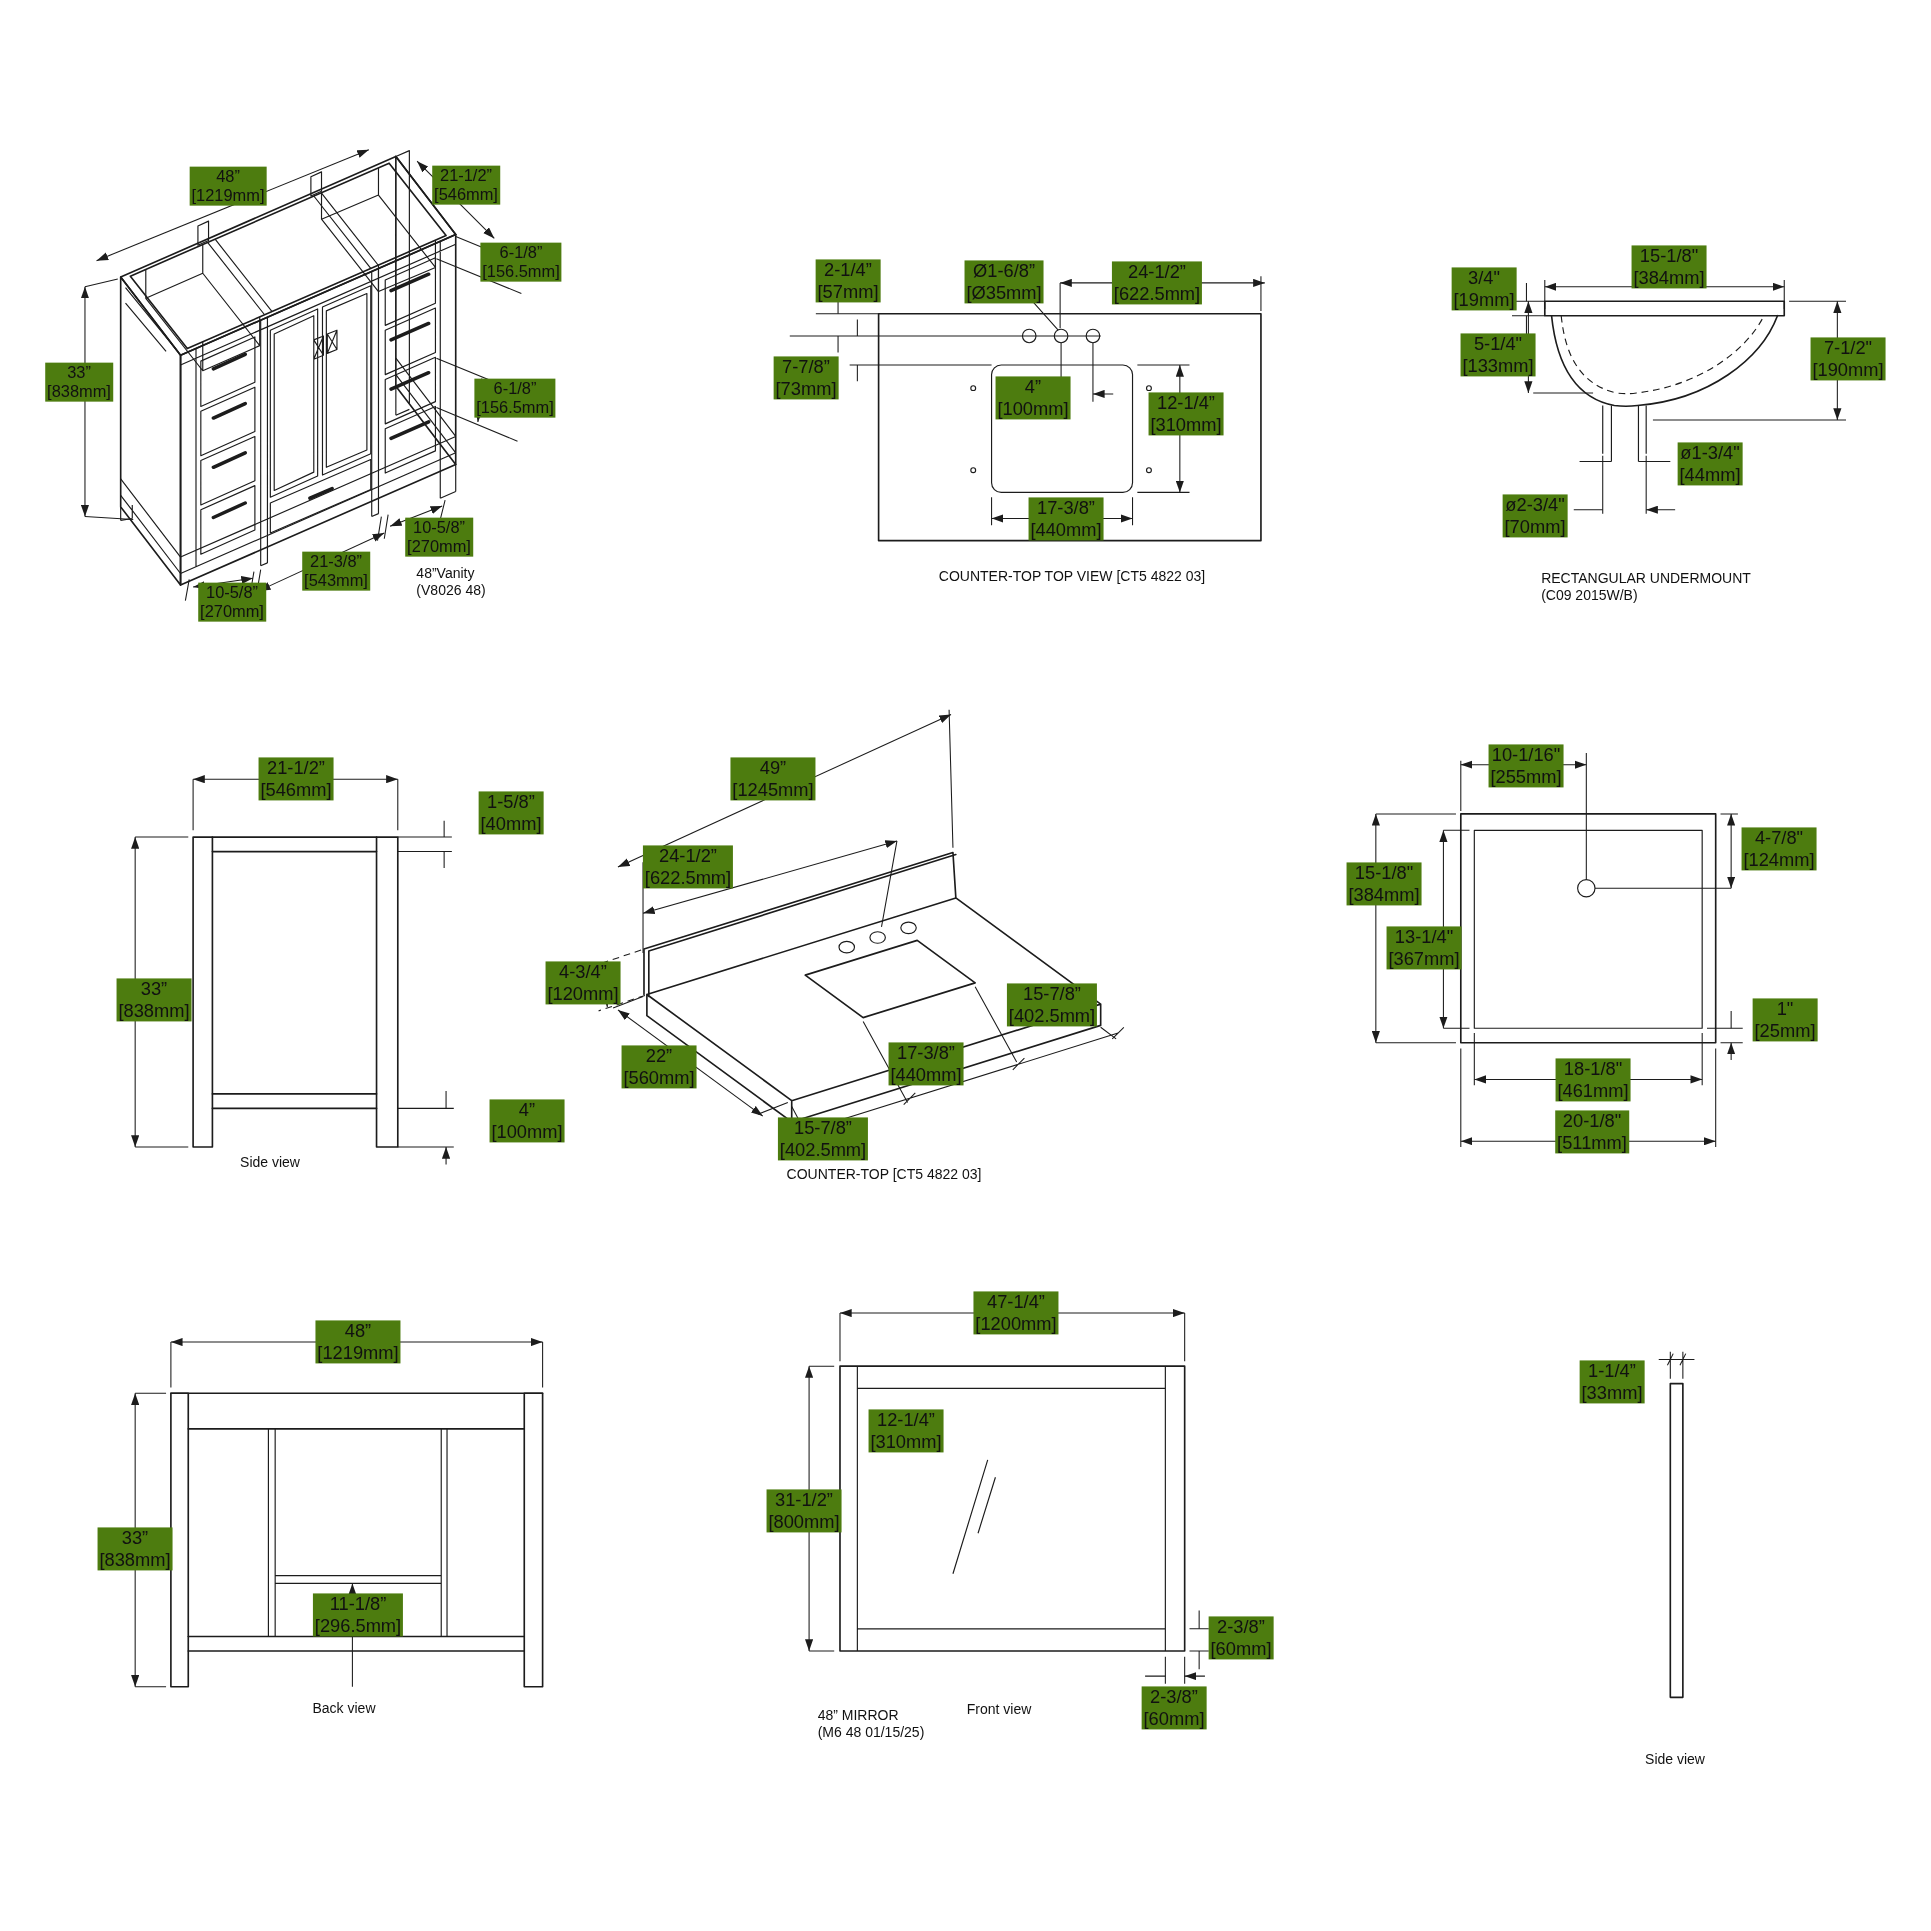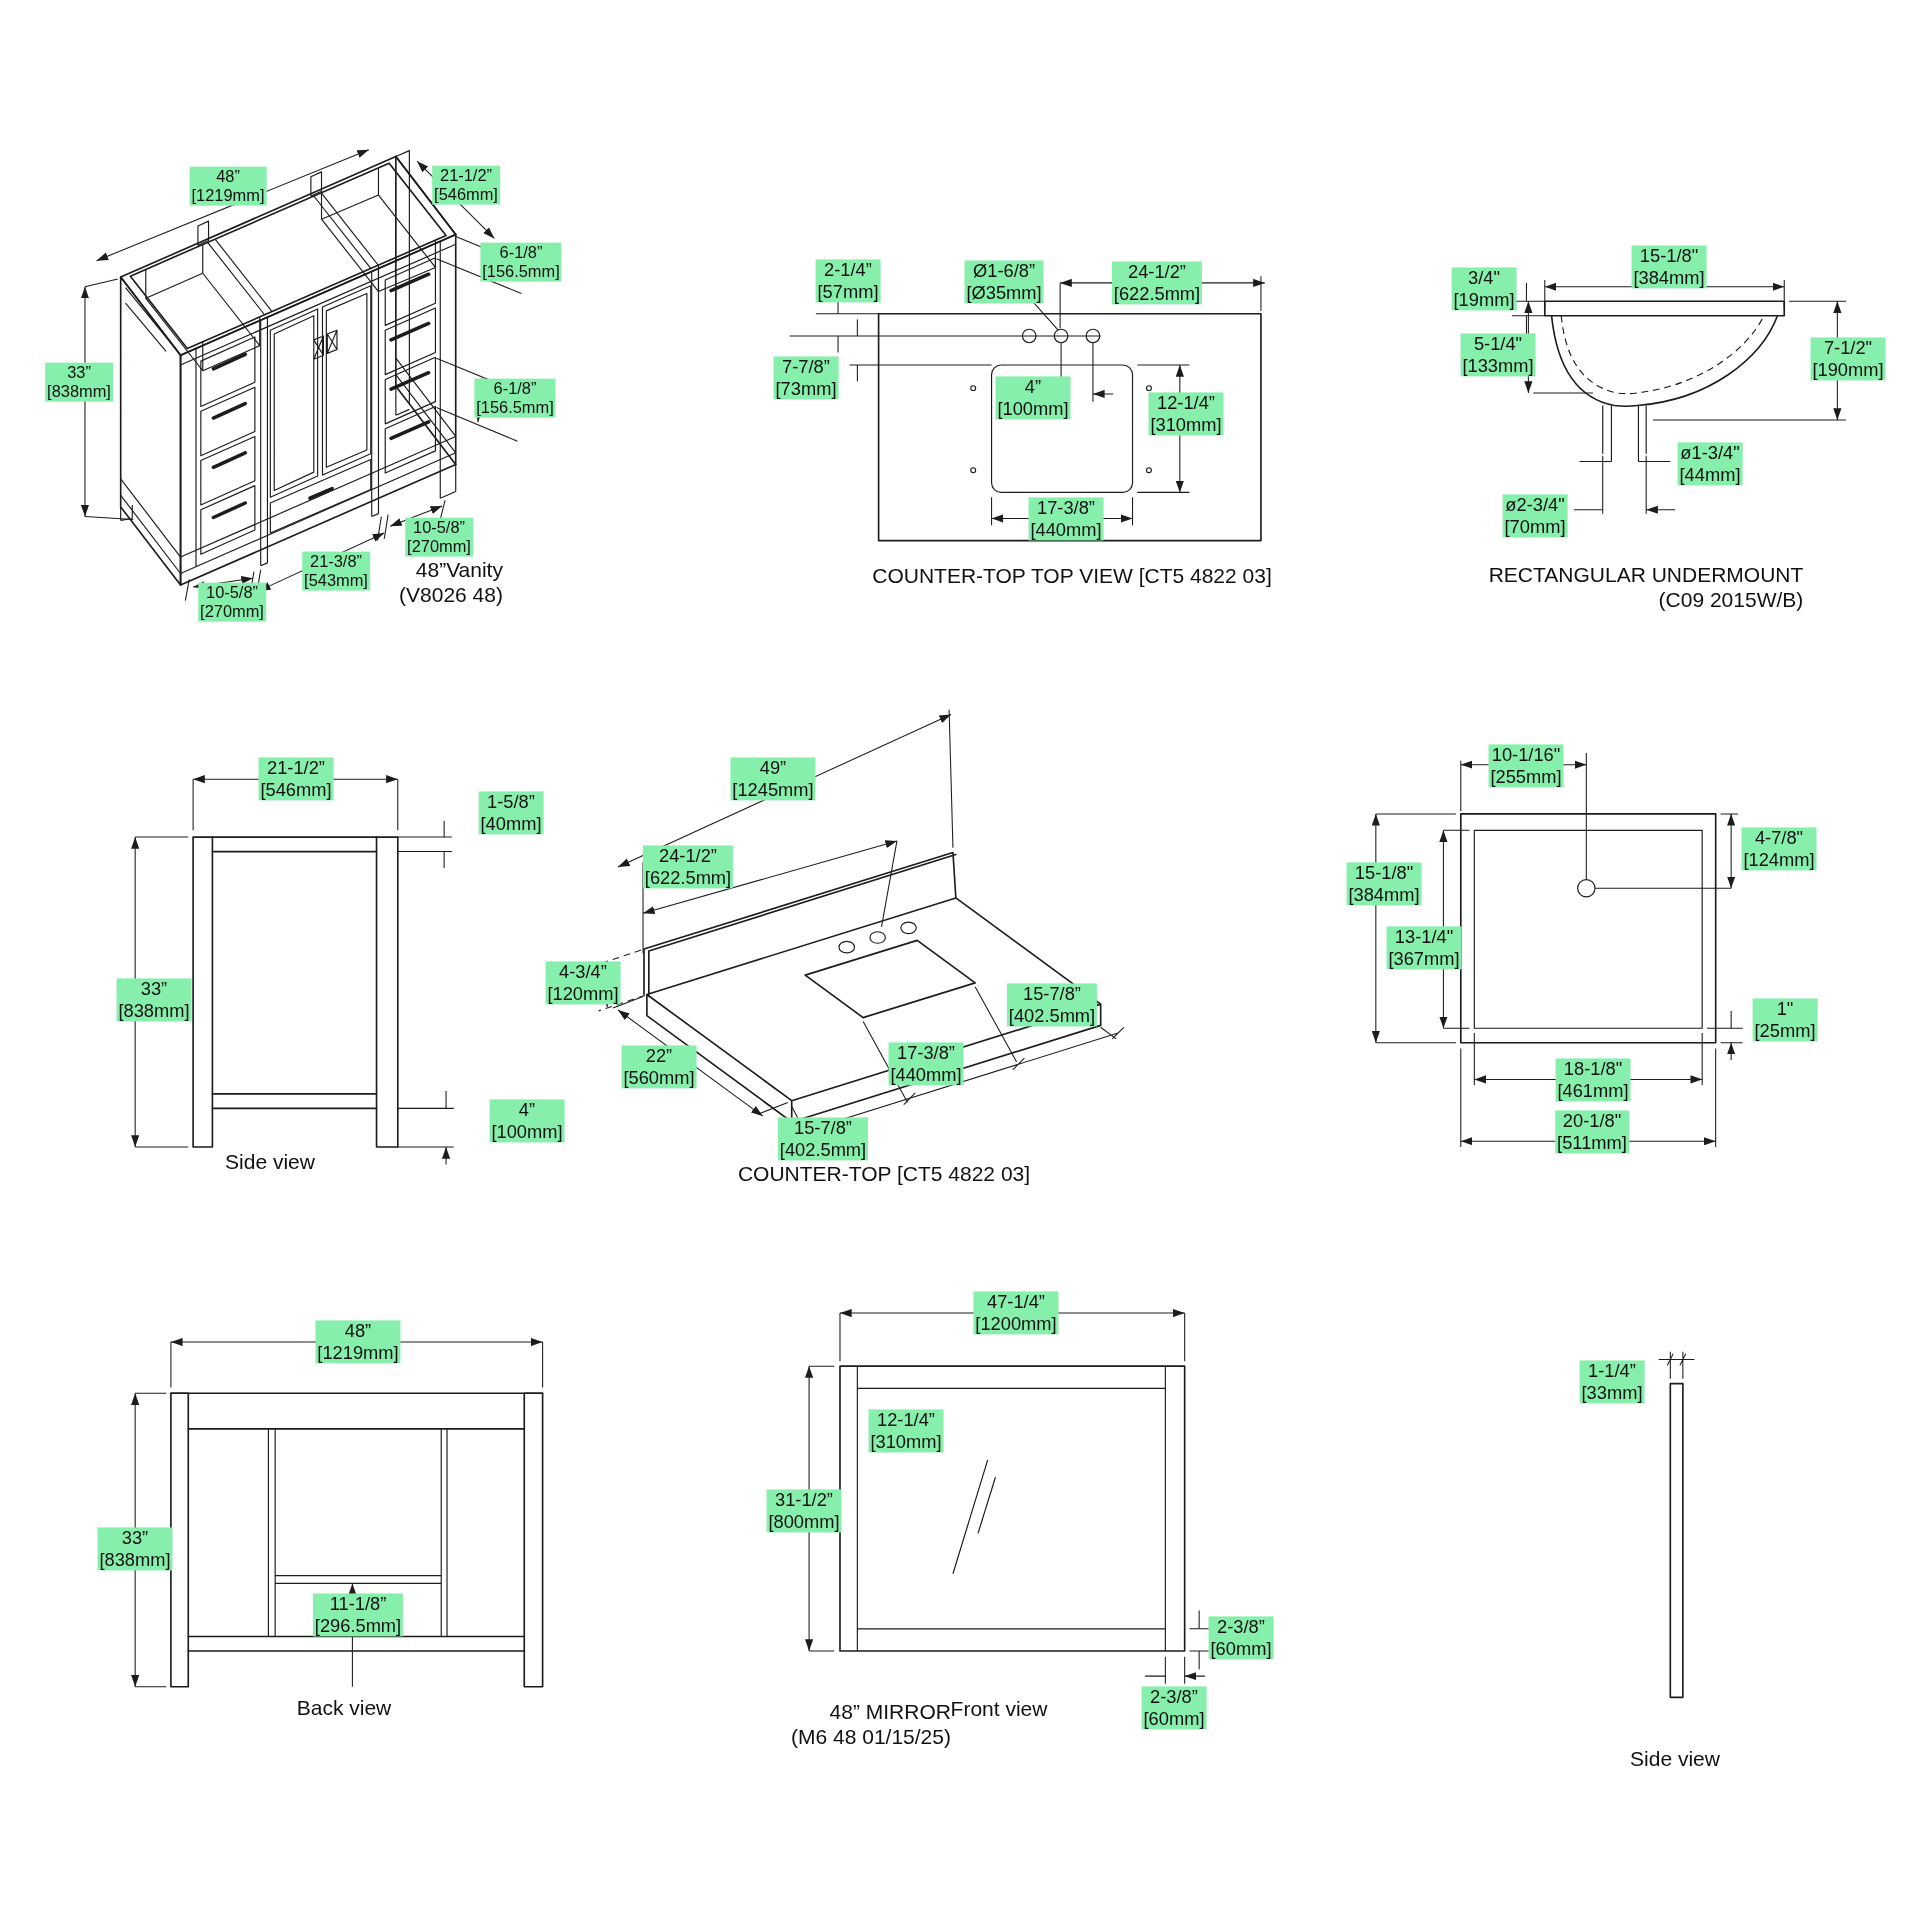--- a/index.html
+++ b/index.html
@@ -5,25 +5,25 @@
   html,body{margin:0;padding:0;background:#fff}
   #canvas{position:relative;width:1931px;height:1931px;background:#fff;
           font-family:"Liberation Sans",sans-serif;color:#111;overflow:hidden}
   #art{position:absolute;left:0;top:0;z-index:1}
   .o{fill:none;stroke:#1c1c1c;stroke-width:1.7;stroke-linejoin:round;stroke-linecap:round}
   .f{fill:none;stroke:#1c1c1c;stroke-width:1.2;stroke-linejoin:round}
   .h{fill:none;stroke:#1c1c1c;stroke-width:3.6;stroke-linecap:round}
   .dim{fill:none;stroke:#1c1c1c;stroke-width:1.1}
   .da{marker-start:url(#ah);marker-end:url(#ah)}
   .dash{stroke-dasharray:7 5}
-  .d{position:absolute;transform:translate(-50%,-50%);text-align:center;background:#86efac;
+  .d{position:absolute;transform:translate(-50%,-50%);text-align:center;background:#4d7c0f;
      padding:0 1.9px;line-height:1.18;font-size:18.3px;white-space:nowrap;z-index:2}
   .d span{display:block}
   .s{font-size:16.4px}
-  .cap{position:absolute;transform:translate(-50%,-50%);text-align:right;font-size:21px;
+  .cap{position:absolute;transform:translate(-50%,-50%);text-align:left;font-size:14px;
        line-height:1.2;white-space:nowrap;z-index:2}
 </style>
 </head>
 <body>
 
 <div id="canvas">
 
 <svg id="art" width="1931" height="1931" viewBox="0 0 2000 2000" xmlns="http://www.w3.org/2000/svg">
   <defs>
     <marker id="ah" viewBox="0 0 10 7" refX="10" refY="3.5" markerWidth="11" markerHeight="8" orient="auto-start-reverse">

